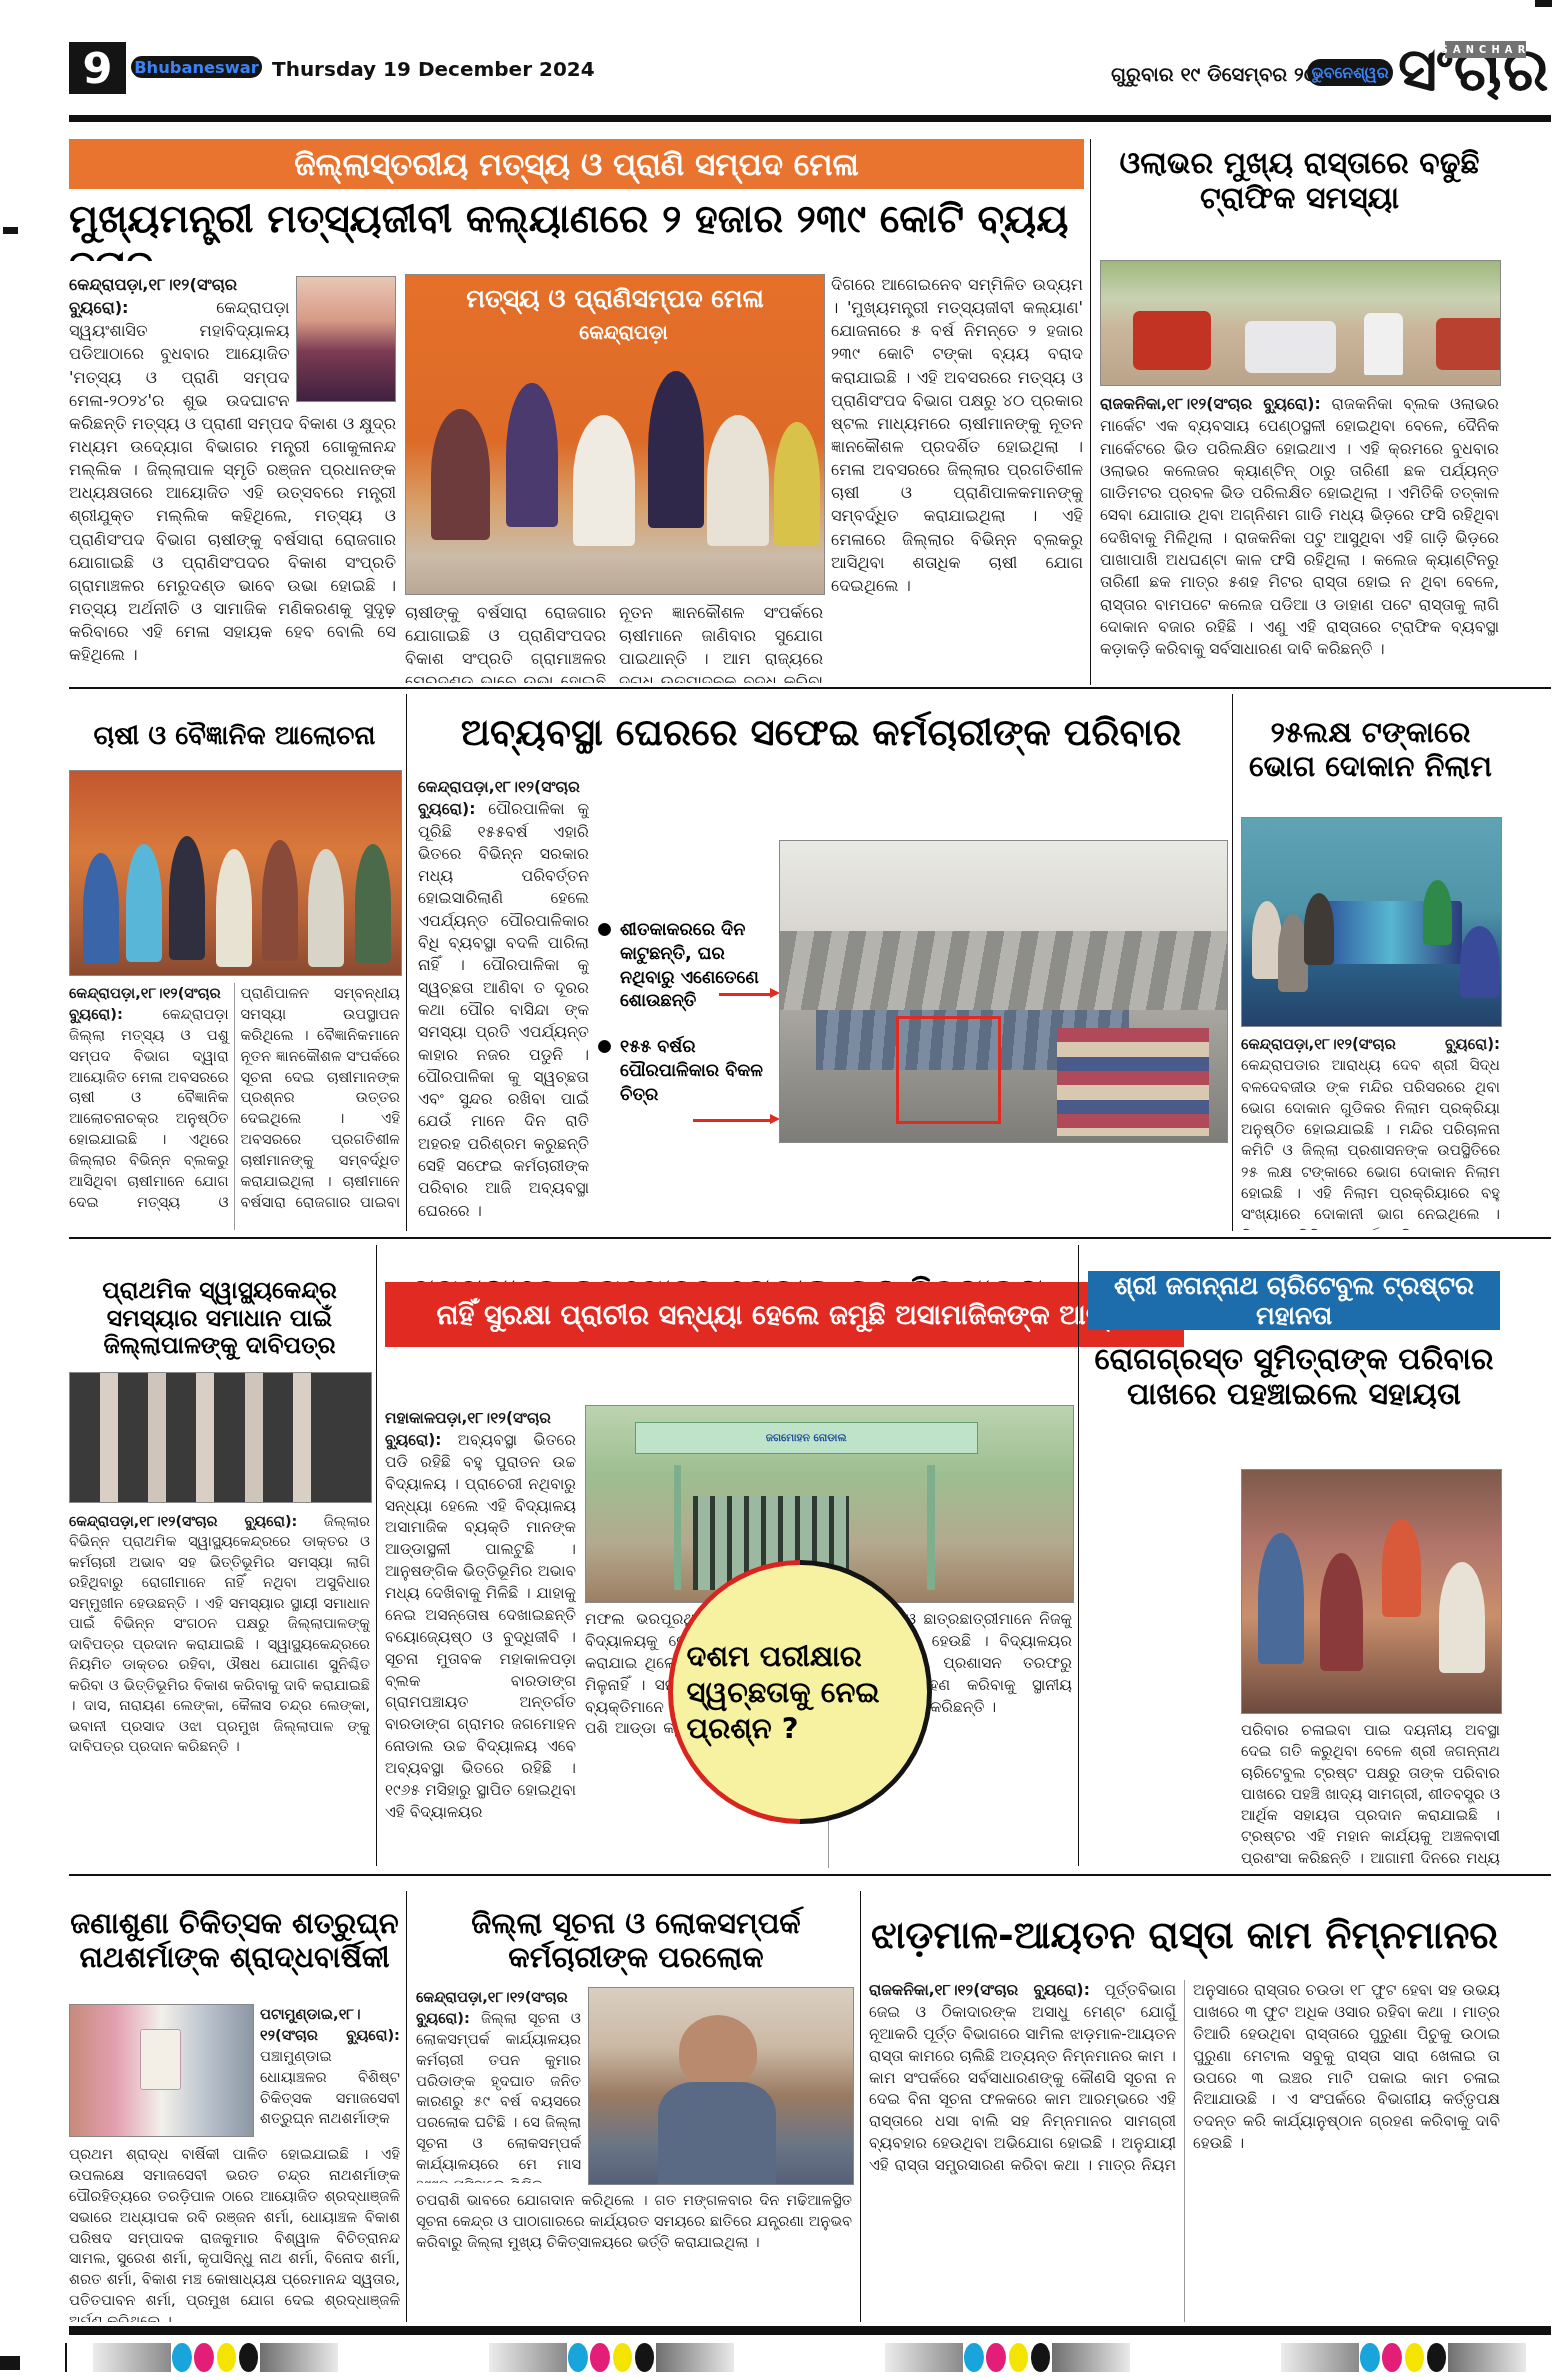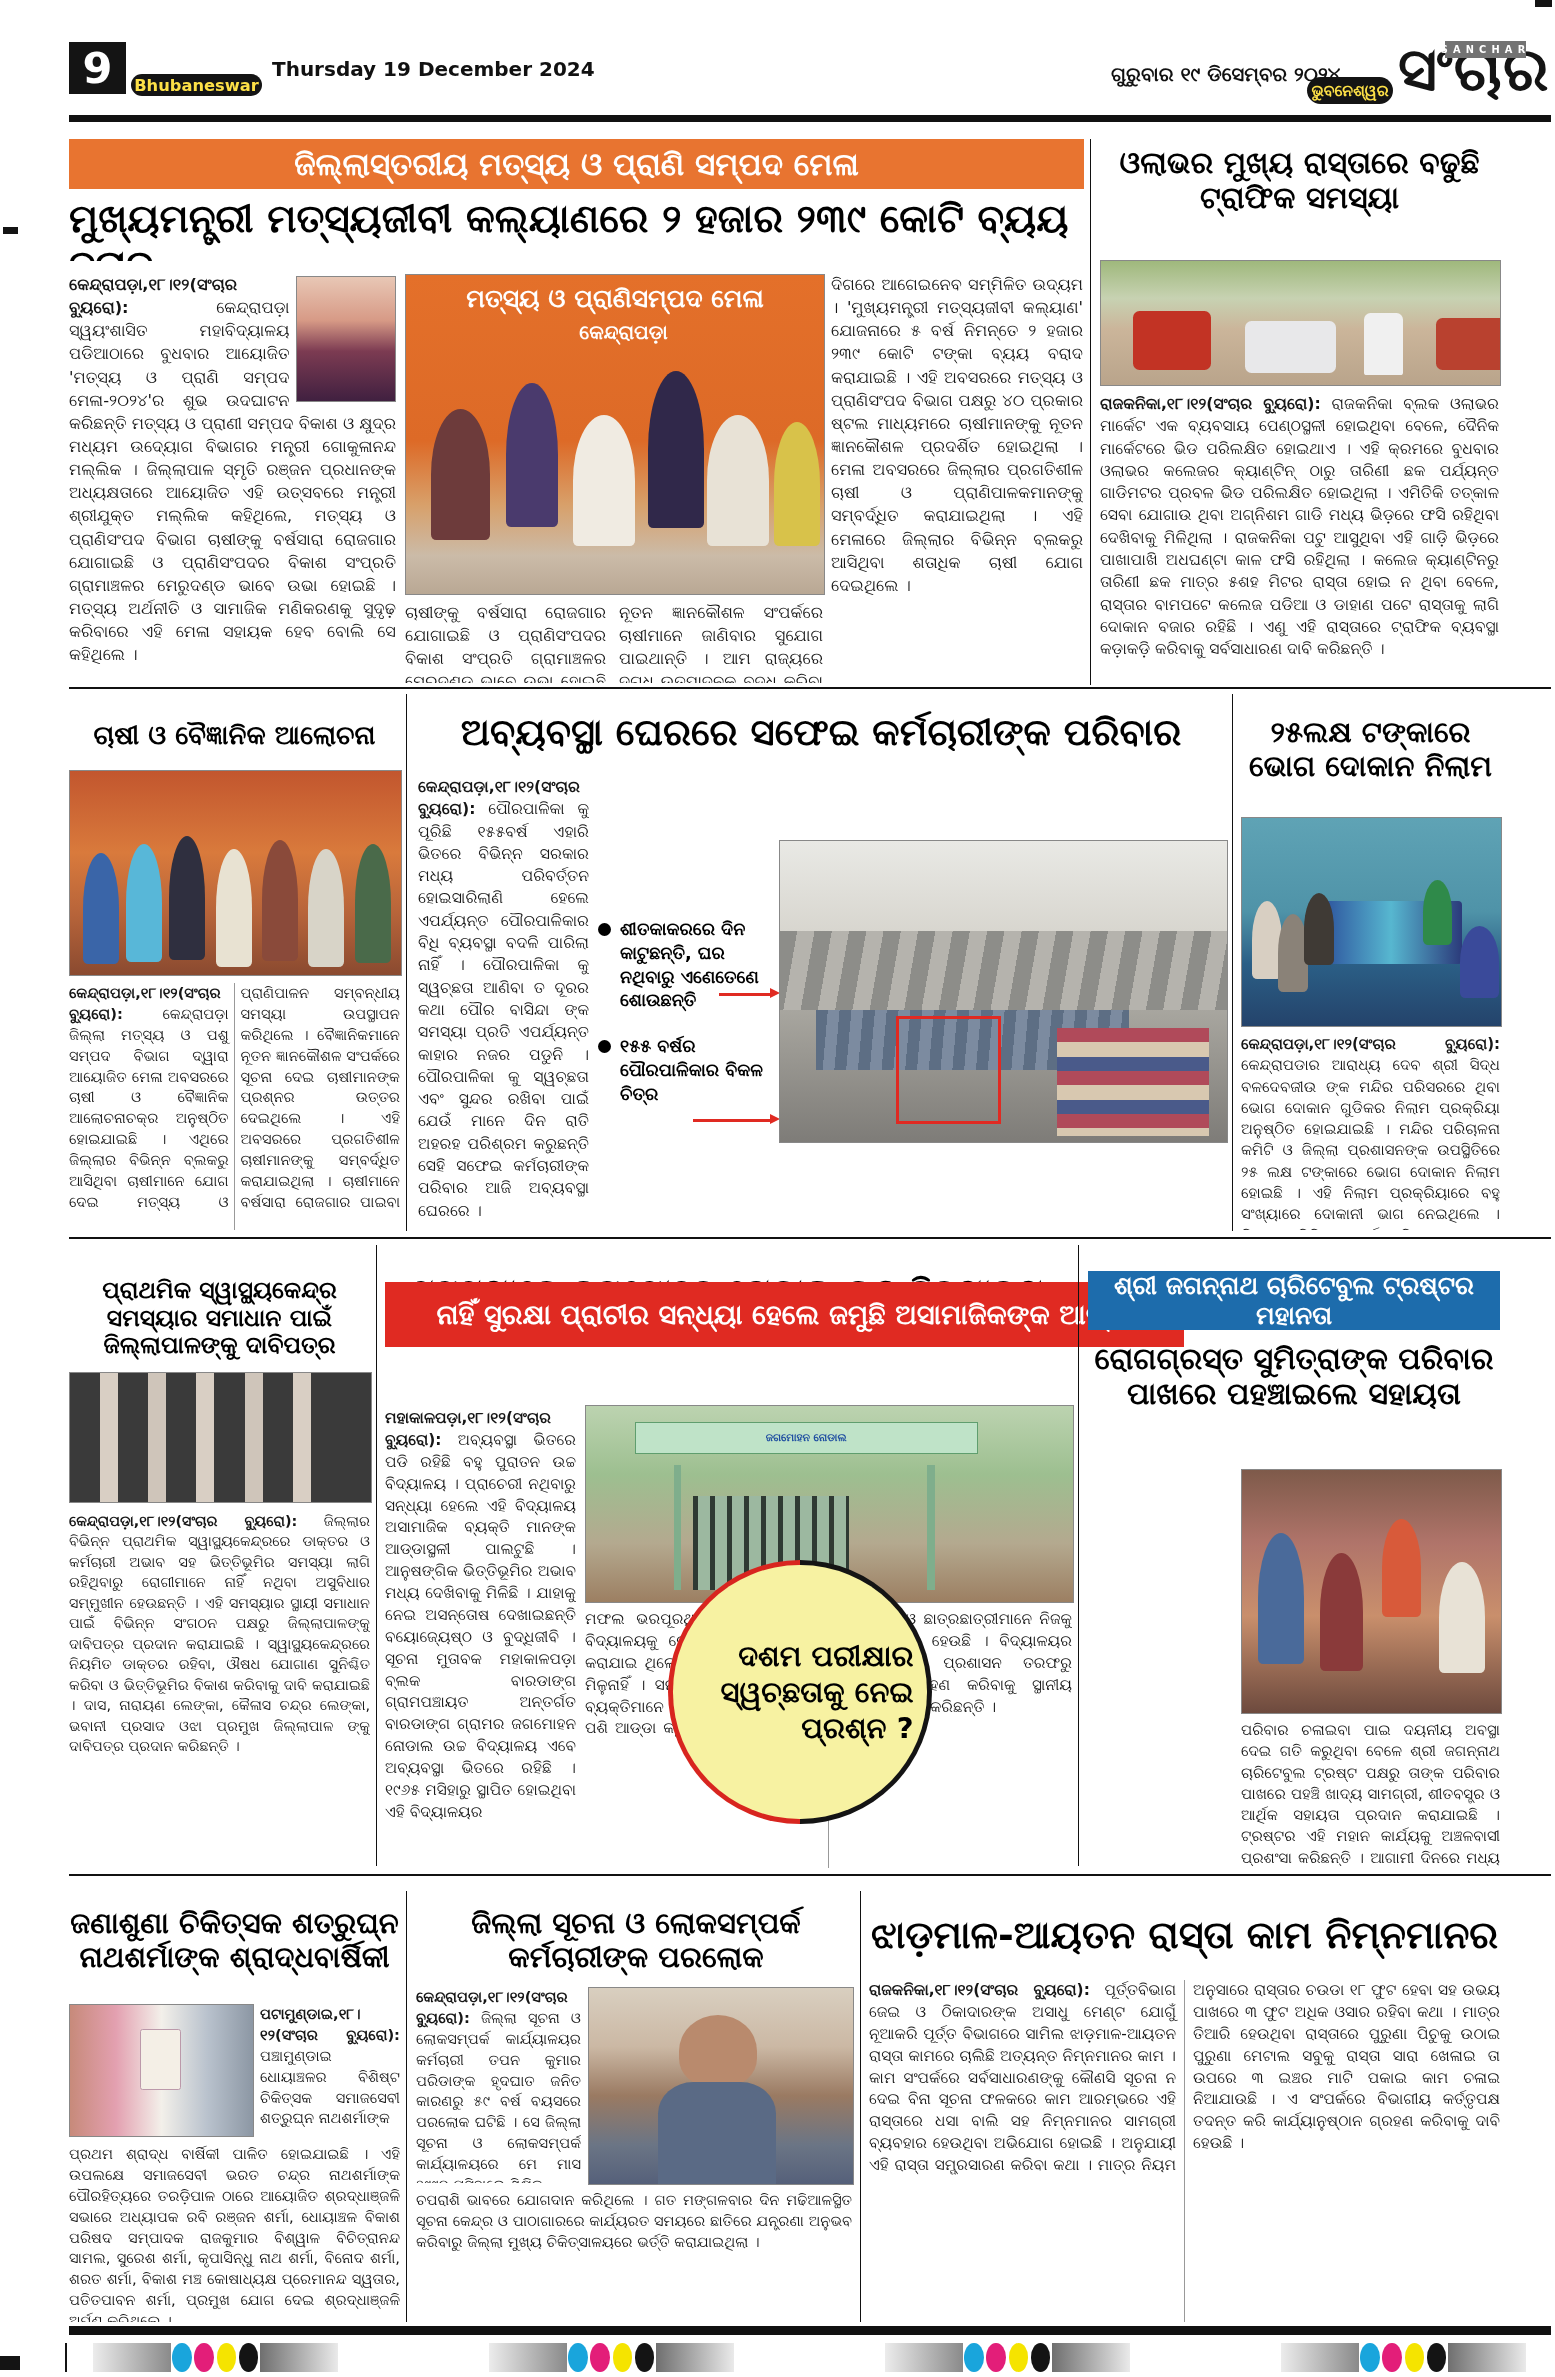--- a/index.html
+++ b/index.html
@@ -9,41 +9,41 @@
   .rule-h{position:absolute;background:#111;}
   .rule-v{position:absolute;background:#111;width:2px;}
   .txt{position:absolute;overflow:hidden;text-align:justify;line-height:1.42;color:#161616;}
   .txt .dl{font-weight:bold;}
   .hl{position:absolute;font-weight:bold;color:#000;text-align:center;line-height:1.18;overflow:hidden;}
   .photo{position:absolute;overflow:hidden;border:0.7px solid #888;}
   .cap-banner{position:absolute;left:0;right:0;top:9.1px;text-align:center;color:#fff;font-weight:bold;}
   
   .tab9{position:absolute;left:69px;top:42px;width:57px;height:52px;background:#141414;color:#fff;
         font-size:43px;font-weight:bold;display:flex;align-items:center;justify-content:center;}
-  .pill{position:absolute;background:#141414;color:#fde047;font-weight:bold;border-radius:14.4px;
-        display:flex;align-items:center;justify-content:center;margin-top:18px;}
+  .pill{position:absolute;background:#141414;color:#3b82f6;font-weight:bold;border-radius:14.4px;
+        display:flex;align-items:center;justify-content:center;}
   .masthead{position:absolute;font-weight:bold;color:#141414;letter-spacing:1.3px;}
   .sanchar-bar{position:absolute;background:#737373;color:#fff;display:flex;align-items:center;justify-content:center;
         letter-spacing:5.2px;font-weight:bold;}
   
   .kicker{position:absolute;background:#e87430;color:#fff;font-weight:bold;display:flex;align-items:center;justify-content:center;}
   .redbar{position:absolute;background:#e02a22;color:#fff;font-weight:bold;display:flex;align-items:center;justify-content:center;text-align:center;}
   .bluebar{position:absolute;background:#1d6cac;color:#fff;font-weight:bold;display:flex;align-items:center;justify-content:center;text-align:center;}
   
   .bullets{position:absolute;font-weight:bold;font-size:17.6px;line-height:1.35;color:#000;}
   .bullets .b-item{margin-bottom:22px;position:relative;padding-left:22px;}
   .bullets .b-item .dot{position:absolute;left:0;top:5.2px;width:13px;height:13px;border-radius:50%;background:#000;}
   .arrow-red{position:absolute;height:3.3px;background:#e02a22;}
   .arrow-red:after{content:"";position:absolute;right:-9.1px;top:-4.6px;border-left:10.5px solid #e02a22;
         border-top:5.9px solid transparent;border-bottom:5.9px solid transparent;}
   
   .circle-badge{position:absolute;border-radius:50%;background:conic-gradient(#141414 0 50%, #d8251f 50% 100%);
         display:flex;align-items:center;justify-content:center;z-index:5;}
   .circle-badge .inner{width:86%;height:86%;border-radius:50%;background:#f7f2a2;display:flex;
-        align-items:center;justify-content:center;text-align:right;font-weight:bold;color:#000;line-height:1.25;}
+        align-items:center;justify-content:center;text-align:left;font-weight:bold;color:#000;line-height:1.25;}
   
   .ph-stage{background:linear-gradient(180deg,#e4702a 0%,#dd6a27 52%,#d8a06a 72%,#cbbba8 88%,#b9a894 100%);}
   .ph-portrait{background:linear-gradient(180deg,#e8c7b5 0%,#d79a86 35%,#7c3b52 60%,#402040 100%);}
   .ph-traffic{background:linear-gradient(180deg,#9fb87c 0%,#c7d2b2 30%,#cbb59a 55%,#b9a48b 100%);}
   .ph-farmers{background:linear-gradient(180deg,#c2562e 0%,#d97a3c 40%,#b7643a 70%,#8a4a30 100%);}
   .ph-slum{background:linear-gradient(180deg,#e9e9e5 0%,#d8d6cf 30%,#a9a7a0 55%,#7e7c78 100%);}
   .ph-meeting{background:linear-gradient(180deg,#5fa3b5 0%,#4f93a8 45%,#2b5f86 70%,#24436b 100%);}
   .ph-group{background:linear-gradient(90deg,#3a3a3a 0 10%,#d9cfc4 10% 16%,#3a3a3a 16% 26%,#cfc5ba 26% 32%,#3a3a3a 32% 42%,#d9cfc4 42% 48%,#3a3a3a 48% 58%,#cfc5ba 58% 64%,#3a3a3a 64% 74%,#d9cfc4 74% 80%,#3a3a3a 80% 100%);}
   .ph-school{background:linear-gradient(180deg,#bcd3b0 0%,#9dbf90 35%,#b4a98f 70%,#9c7f62 100%);}
   .ph-trust{background:linear-gradient(180deg,#7e5a4a 0%,#b0746a 30%,#c98f6c 60%,#6d4a3e 100%);}

